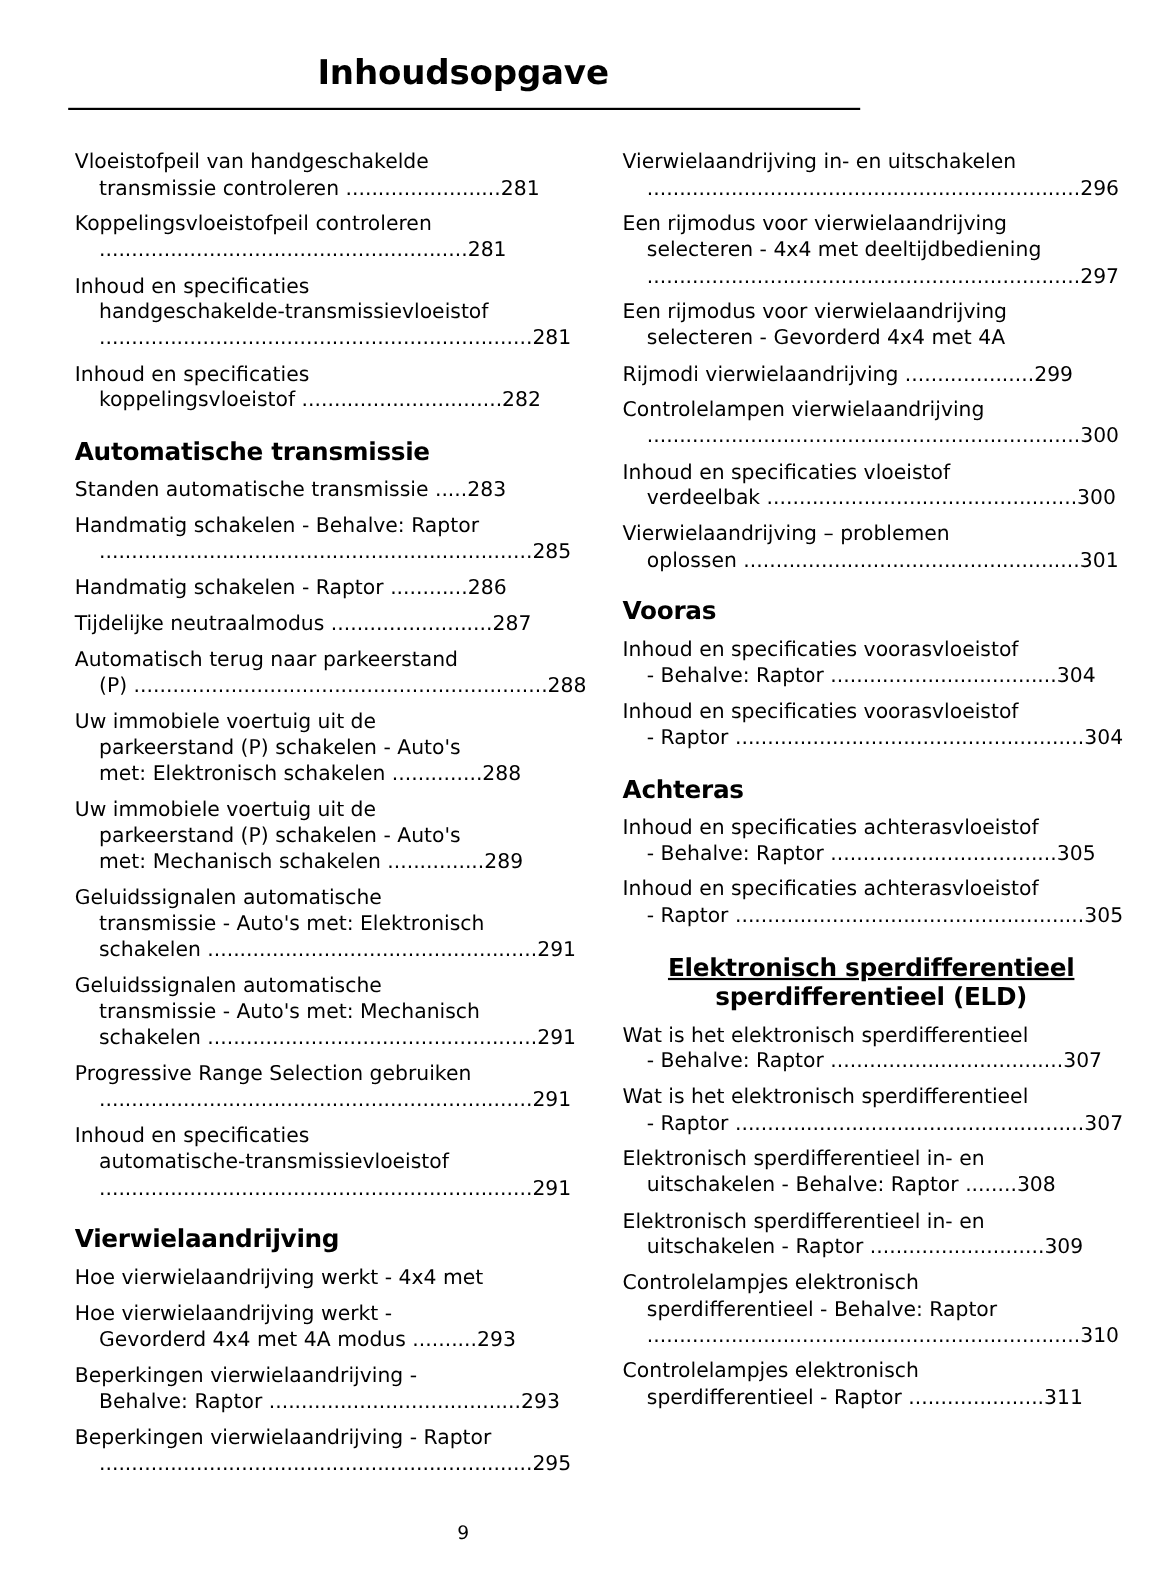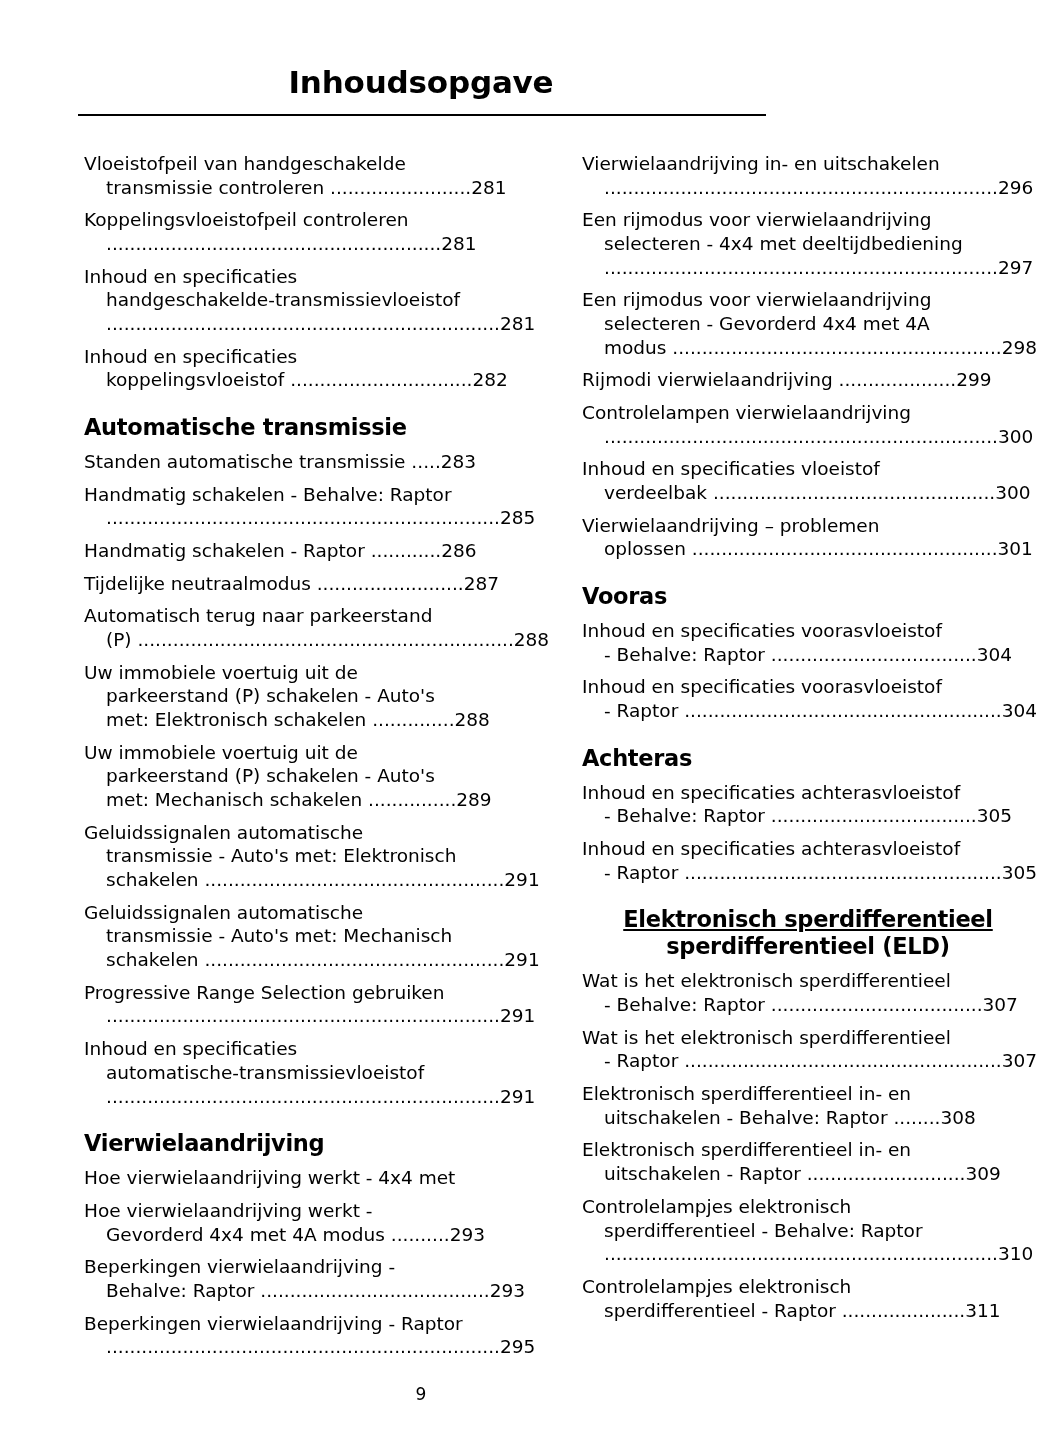--- a/index.html
+++ b/index.html
@@ -12,21 +12,21 @@
     height: 1448px;
     font-family: "DejaVu Sans", sans-serif;
     color: #000000;
     position: relative;
     overflow: hidden;
   }
   .page {
     width: 842px;
     height: 1448px;
     box-sizing: border-box;
-    padding: 16px;
+    padding: 0;
     position: relative;
   }
   .page-title {
     text-align: center;
     font-size: 31px;
     font-weight: bold;
     letter-spacing: -0.2px;
     margin: 0;
     padding: 48px 0 14px 0;
     font-family: "DejaVu Sans", sans-serif;
@@ -172,21 +172,20 @@
           <span class="ln ind">...................................................................296</span>
         </div>
         <div class="entry">
           <span class="ln">Een rijmodus voor vierwielaandrijving</span>
           <span class="ln ind">selecteren - 4x4 met deeltijdbediening</span>
           <span class="ln ind">...................................................................297</span>
         </div>
         <div class="entry">
           <span class="ln">Een rijmodus voor vierwielaandrijving</span>
           <span class="ln ind">selecteren - Gevorderd 4x4 met 4A</span>
-          <span class="ln ind">modus  ........................................................298</span>
         </div>
         <div class="entry">
           <span class="ln">Rijmodi  vierwielaandrijving  ....................299</span>
         </div>
         <div class="entry">
           <span class="ln">Controlelampen vierwielaandrijving</span>
           <span class="ln ind">...................................................................300</span>
         </div>
         <div class="entry">
           <span class="ln">Inhoud en specificaties vloeistof</span>

